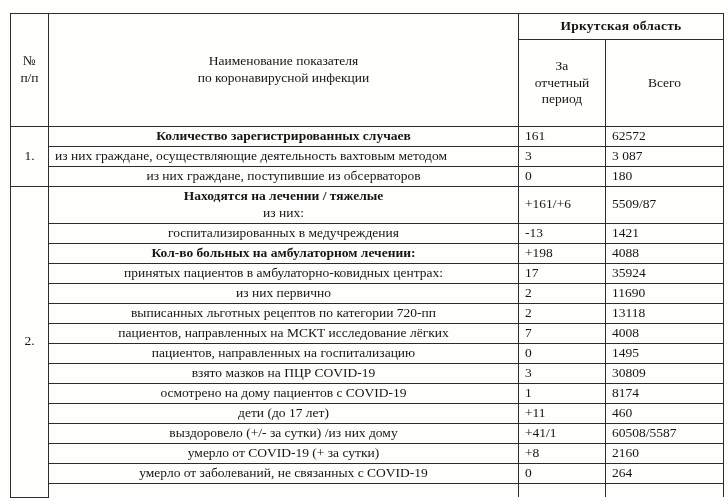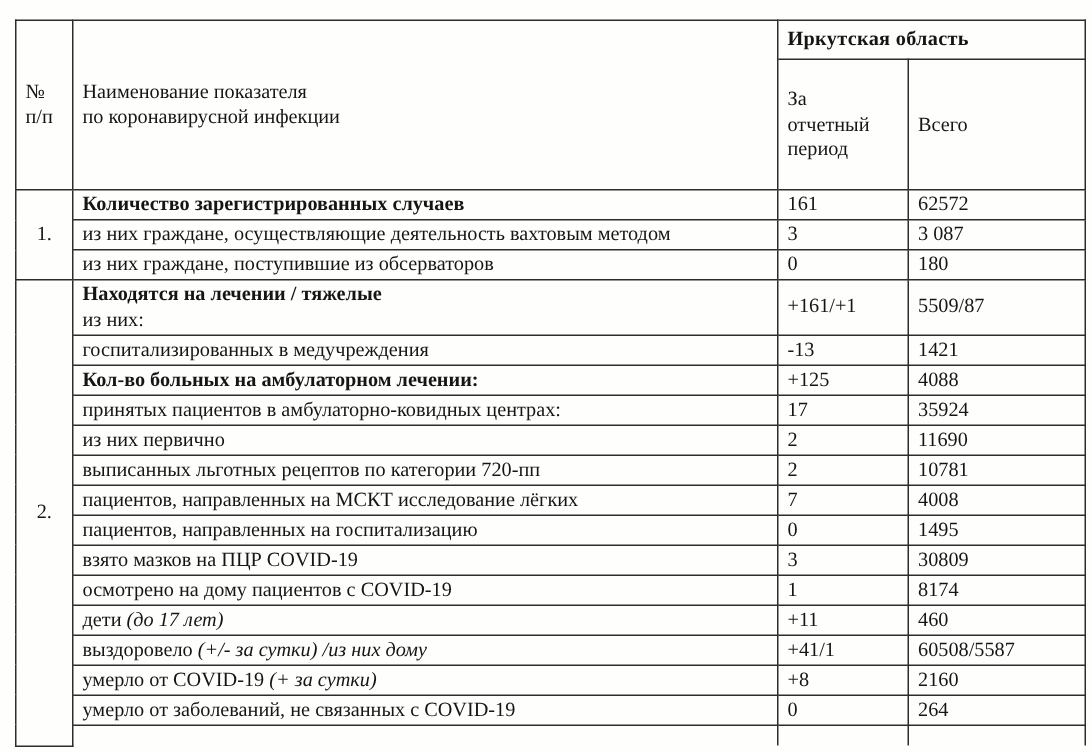--- a/index.html
+++ b/index.html
@@ -22,27 +22,27 @@
     table-layout: fixed;
   }
   table.covid td {
     border: 1.6px solid #2c2c2c;
     padding: 1px 6px;
     font-size: 13.5px;
     line-height: 1.25;
     vertical-align: middle;
     overflow: hidden;
   }
-  .hdr { text-align: left; white-space: pre-line; }
+  .hdr { text-align: center; white-space: pre-line; }
   .region-cell { font-weight: bold; height: 26px; font-size: 14px; letter-spacing: 0.2px; }
   .subhdr-row td { height: 87px; }
   .num-cell { text-align: center; font-size: 14.5px; vertical-align: middle; }
-  .name-cell { text-align: left; }
+  .name-cell { text-align: center; }
   .name-cell.justify { text-align: justify; }
-  .name-cell .italic { font-style: italic; }
+  .name-cell .italic { }
   .name-cell .normal { font-weight: normal; }
   .bold { font-weight: bold; }
   .val-cell { text-align: left; }
   tr.body-row td { height: 20px; }
   tr.partial-row td { height: 14px; border-bottom: none; }
 </style>
 </head>
 <body>
 
 <div class="page">
@@ -79,47 +79,47 @@
           <td class="val-cell">3 087</td>
         </tr>
         <tr class="body-row">
           <td class="name-cell"><span>из них граждане, поступившие из обсерваторов</span></td>
           <td class="val-cell">0</td>
           <td class="val-cell">180</td>
         </tr>
         <tr class="body-row">
           <td class="num-cell" rowspan="15">2.</td>
           <td class="name-cell bold"><span>Находятся на лечении / тяжелые</span><div class="normal">из них:</div></td>
-          <td class="val-cell">+161/+1</td>
+          <td class="val-cell">+161/+6</td>
           <td class="val-cell">5509/87</td>
         </tr>
         <tr class="body-row">
           <td class="name-cell"><span>госпитализированных в медучреждения</span></td>
           <td class="val-cell">-13</td>
           <td class="val-cell">1421</td>
         </tr>
         <tr class="body-row">
           <td class="name-cell bold"><span>Кол-во больных на амбулаторном лечении:</span></td>
-          <td class="val-cell">+125</td>
+          <td class="val-cell">+198</td>
           <td class="val-cell">4088</td>
         </tr>
         <tr class="body-row">
           <td class="name-cell"><span>принятых пациентов в амбулаторно-ковидных центрах:</span></td>
           <td class="val-cell">17</td>
           <td class="val-cell">35924</td>
         </tr>
         <tr class="body-row">
           <td class="name-cell"><span>из них первично</span></td>
           <td class="val-cell">2</td>
           <td class="val-cell">11690</td>
         </tr>
         <tr class="body-row">
           <td class="name-cell"><span>выписанных льготных рецептов по категории 720-пп</span></td>
           <td class="val-cell">2</td>
-          <td class="val-cell">10781</td>
+          <td class="val-cell">13118</td>
         </tr>
         <tr class="body-row">
           <td class="name-cell"><span>пациентов, направленных на МСКТ исследование лёгких</span></td>
           <td class="val-cell">7</td>
           <td class="val-cell">4008</td>
         </tr>
         <tr class="body-row">
           <td class="name-cell"><span>пациентов, направленных на госпитализацию</span></td>
           <td class="val-cell">0</td>
           <td class="val-cell">1495</td>

